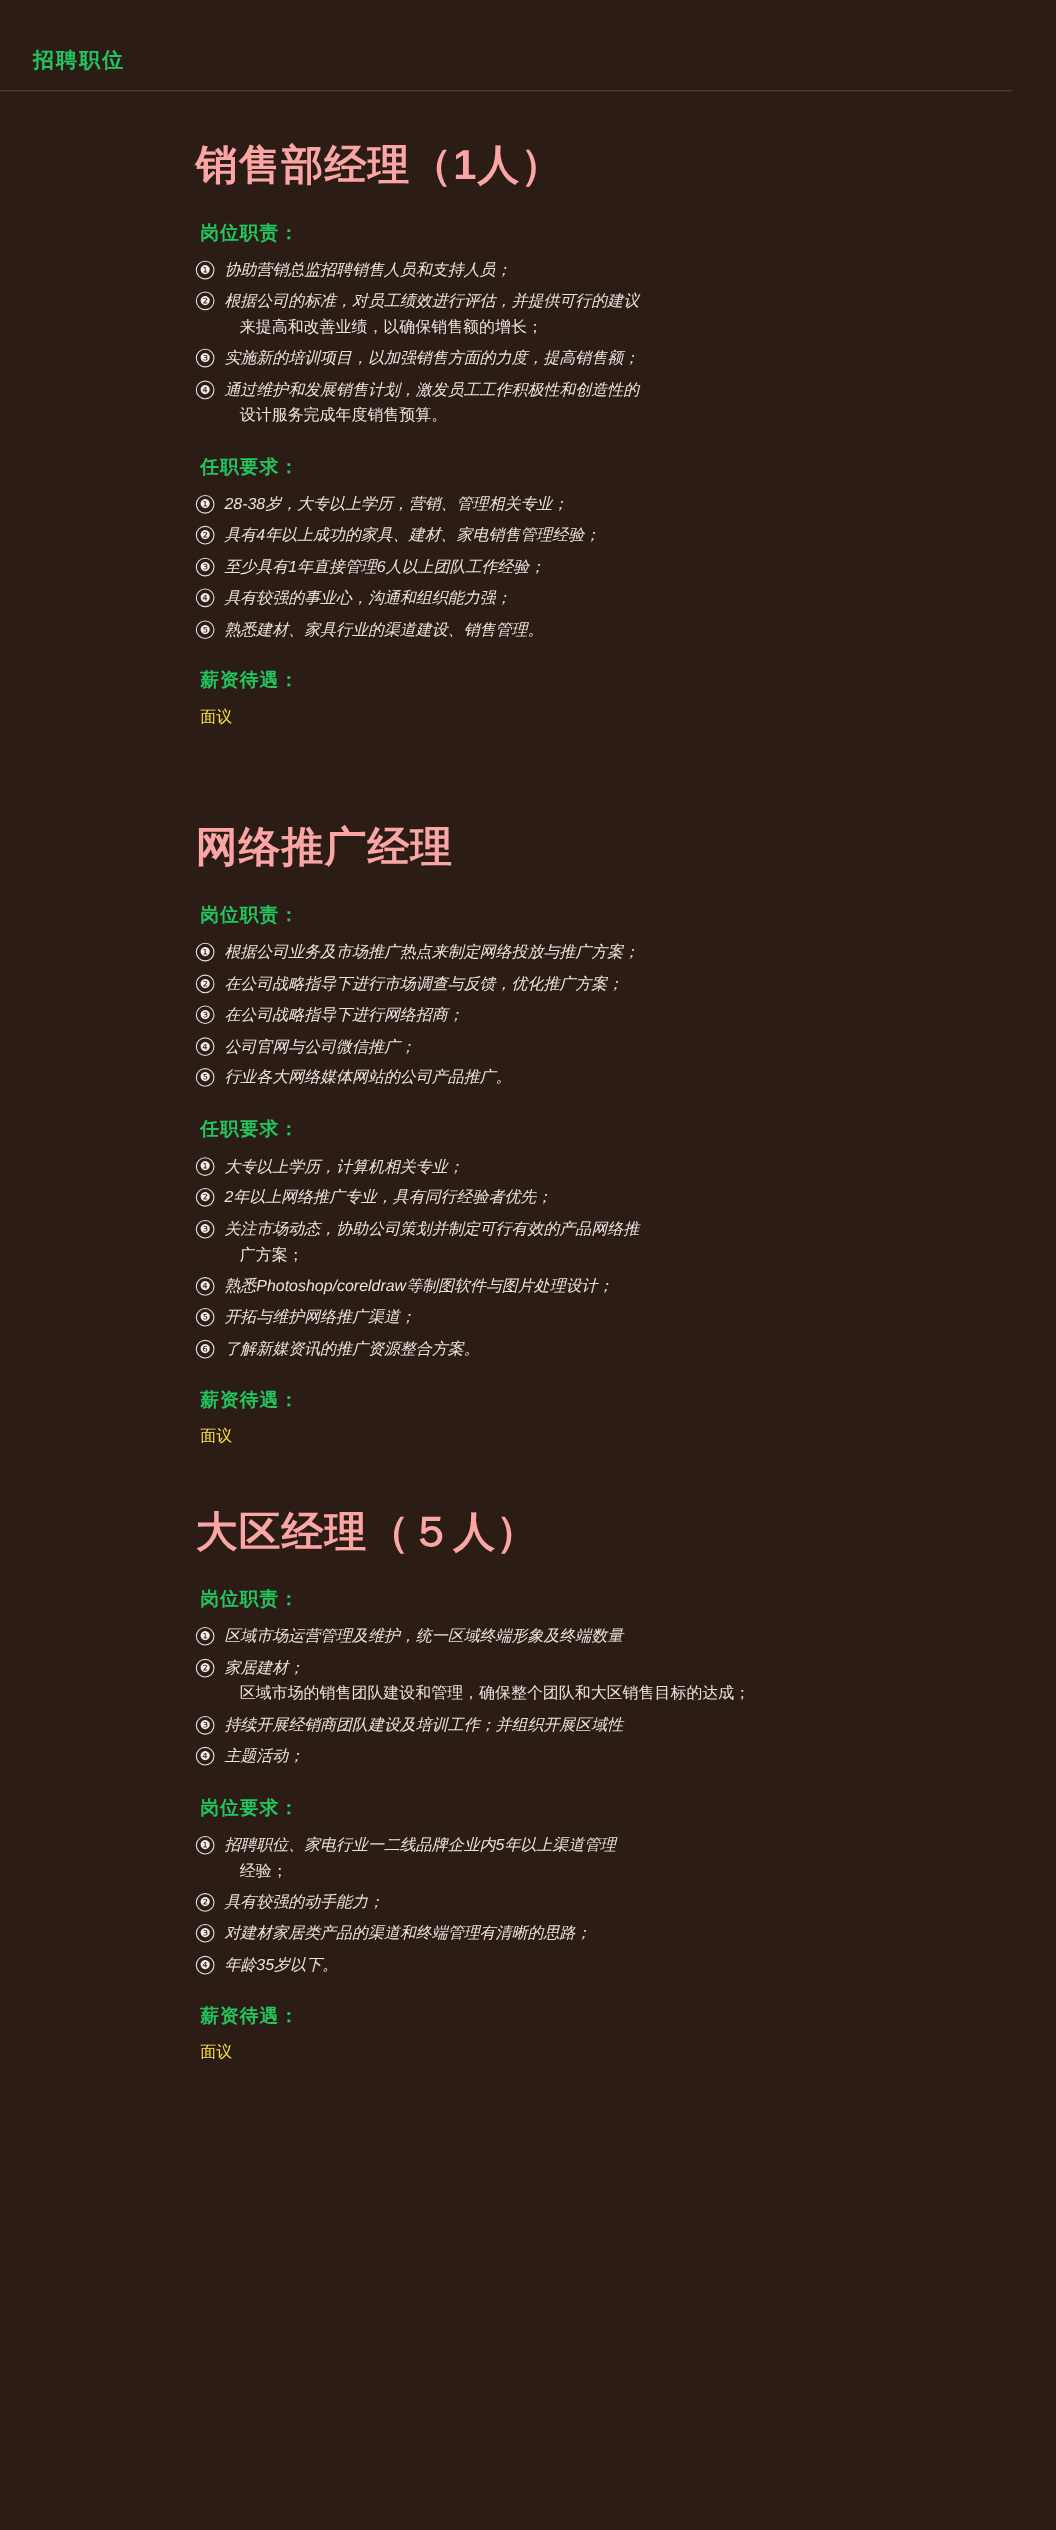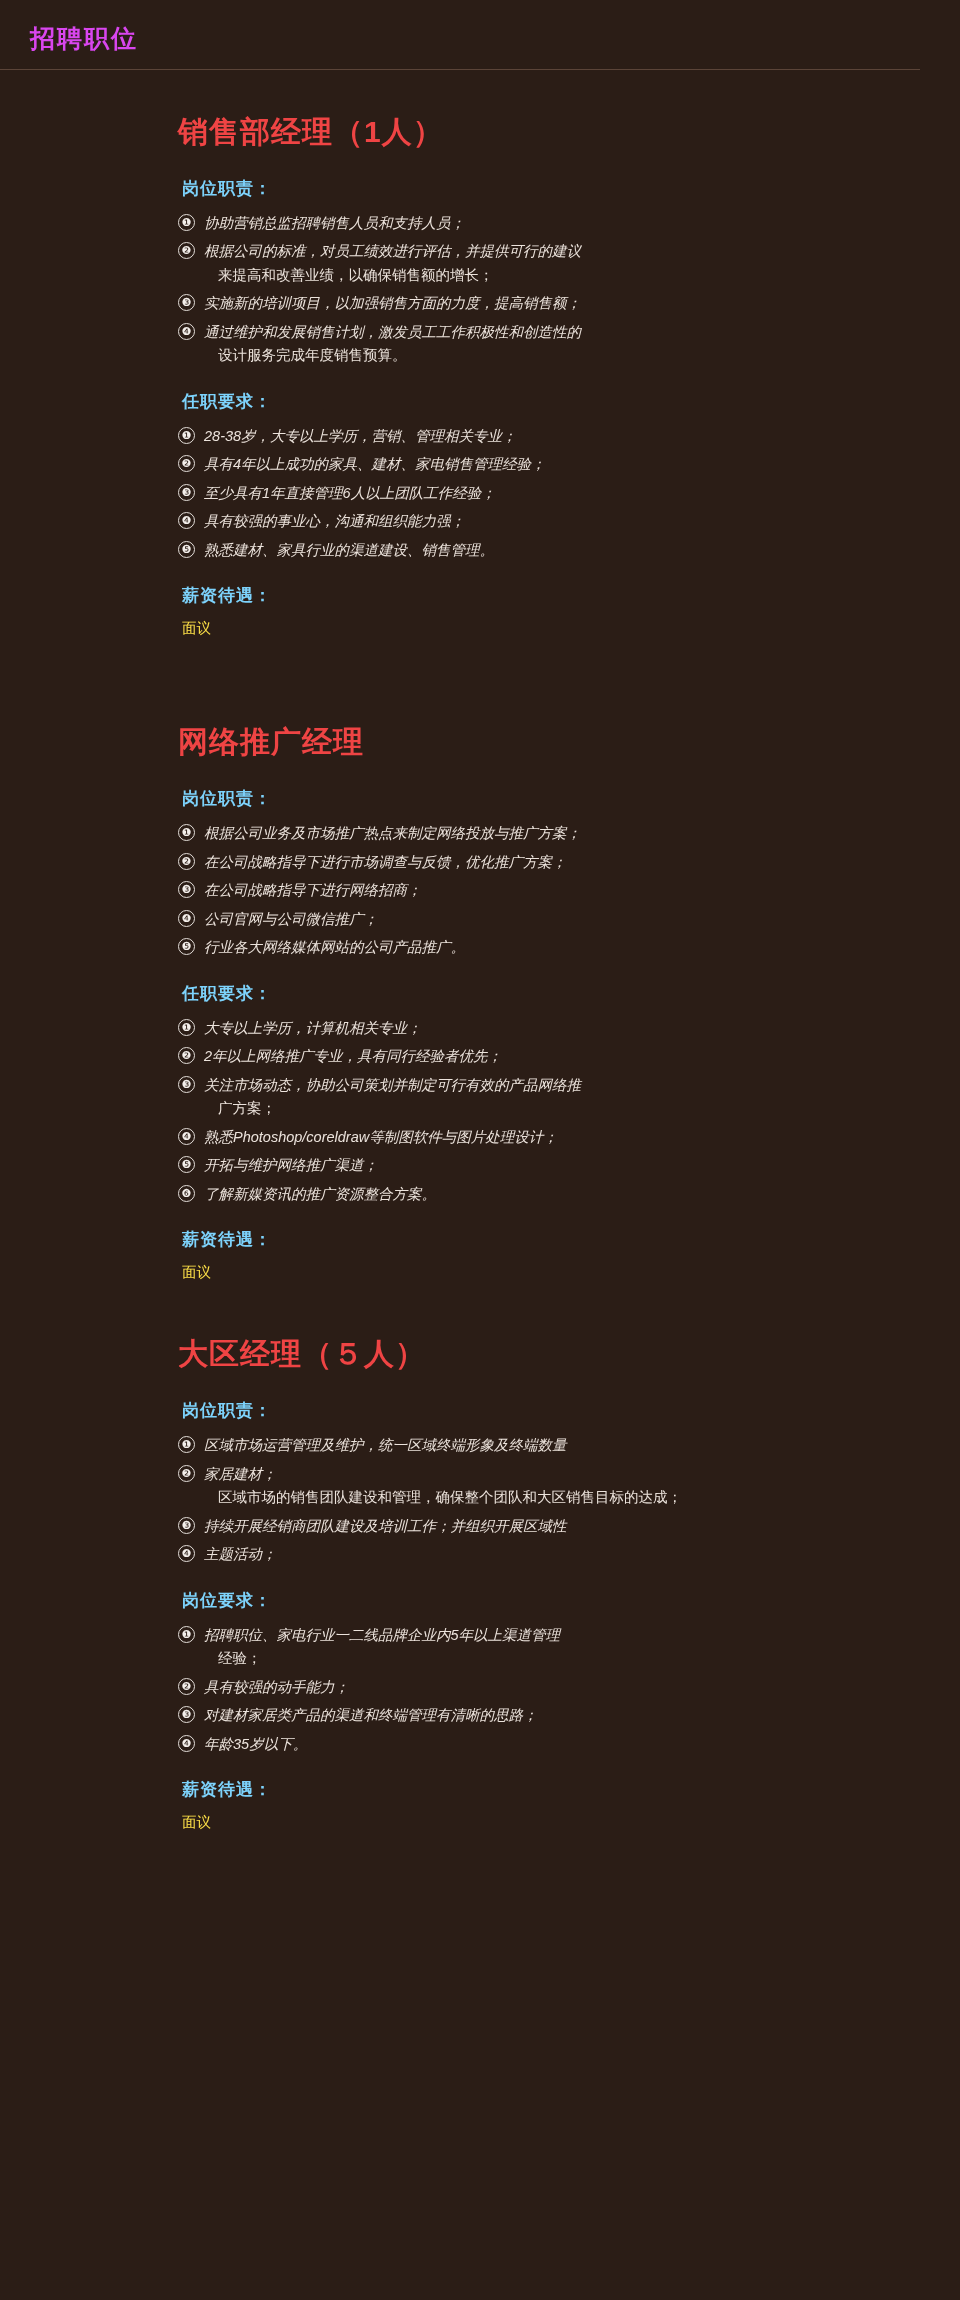--- a/index.html
+++ b/index.html
@@ -14,47 +14,48 @@
     -webkit-font-smoothing:antialiased;
   }
 
   
   .page-header {
     padding:22px 0 14px 30px;
     border-bottom:1px solid #5b4438;
     margin:0 40px 0 0;
   }
   .page-header .title {
-    font-size:25px;
+    font-size:19px;
     font-weight:bold;
-    color:#d946ef;
+    color:#22c55e;
     letter-spacing:2px;
+    margin-top:20px;
   }
 
   
   .content {
     padding:42px 60px 60px 178px;
   }
 
   .job-block { margin-bottom:26px; }
 
   .job-title {
-    font-size:30px;
+    font-size:38px;
     font-weight:bold;
-    color:#ef4444;
+    color:#fca5a5;
     letter-spacing:1px;
     margin-bottom:24px;
   }
 
   .section { margin-bottom:22px; }
 
   .section-heading {
     font-size:17px;
     font-weight:bold;
-    color:#7dd3fc;
+    color:#22c55e;
     letter-spacing:1px;
     margin:0 0 12px 4px;
   }
 
   ul.items { list-style:none; }
 
   ul.items > li {
     position:relative;
     padding-left:26px;
     margin-bottom:5px;

